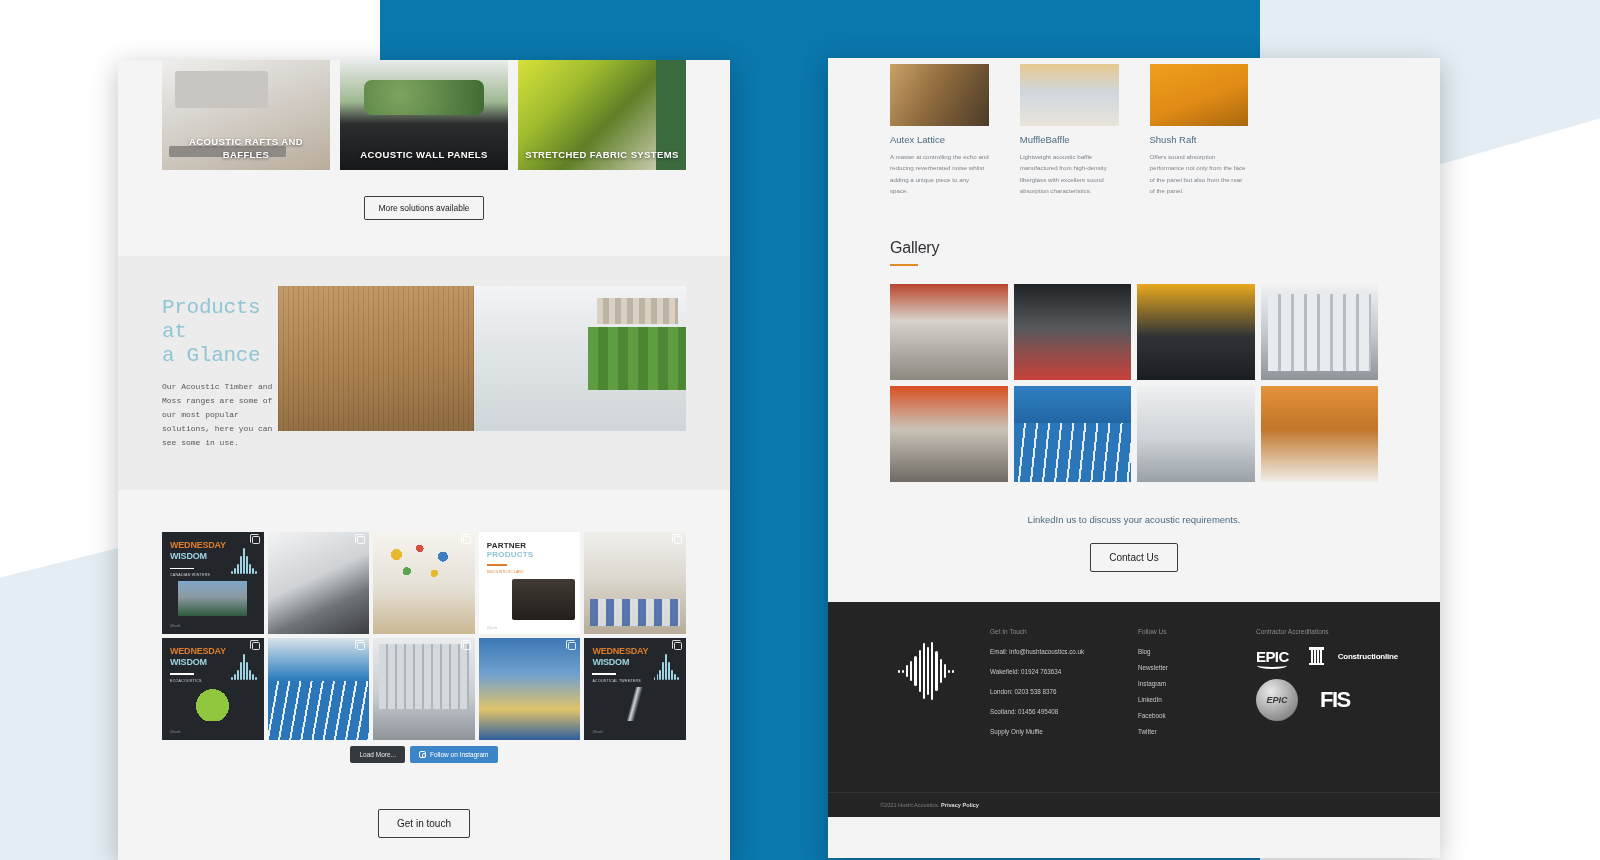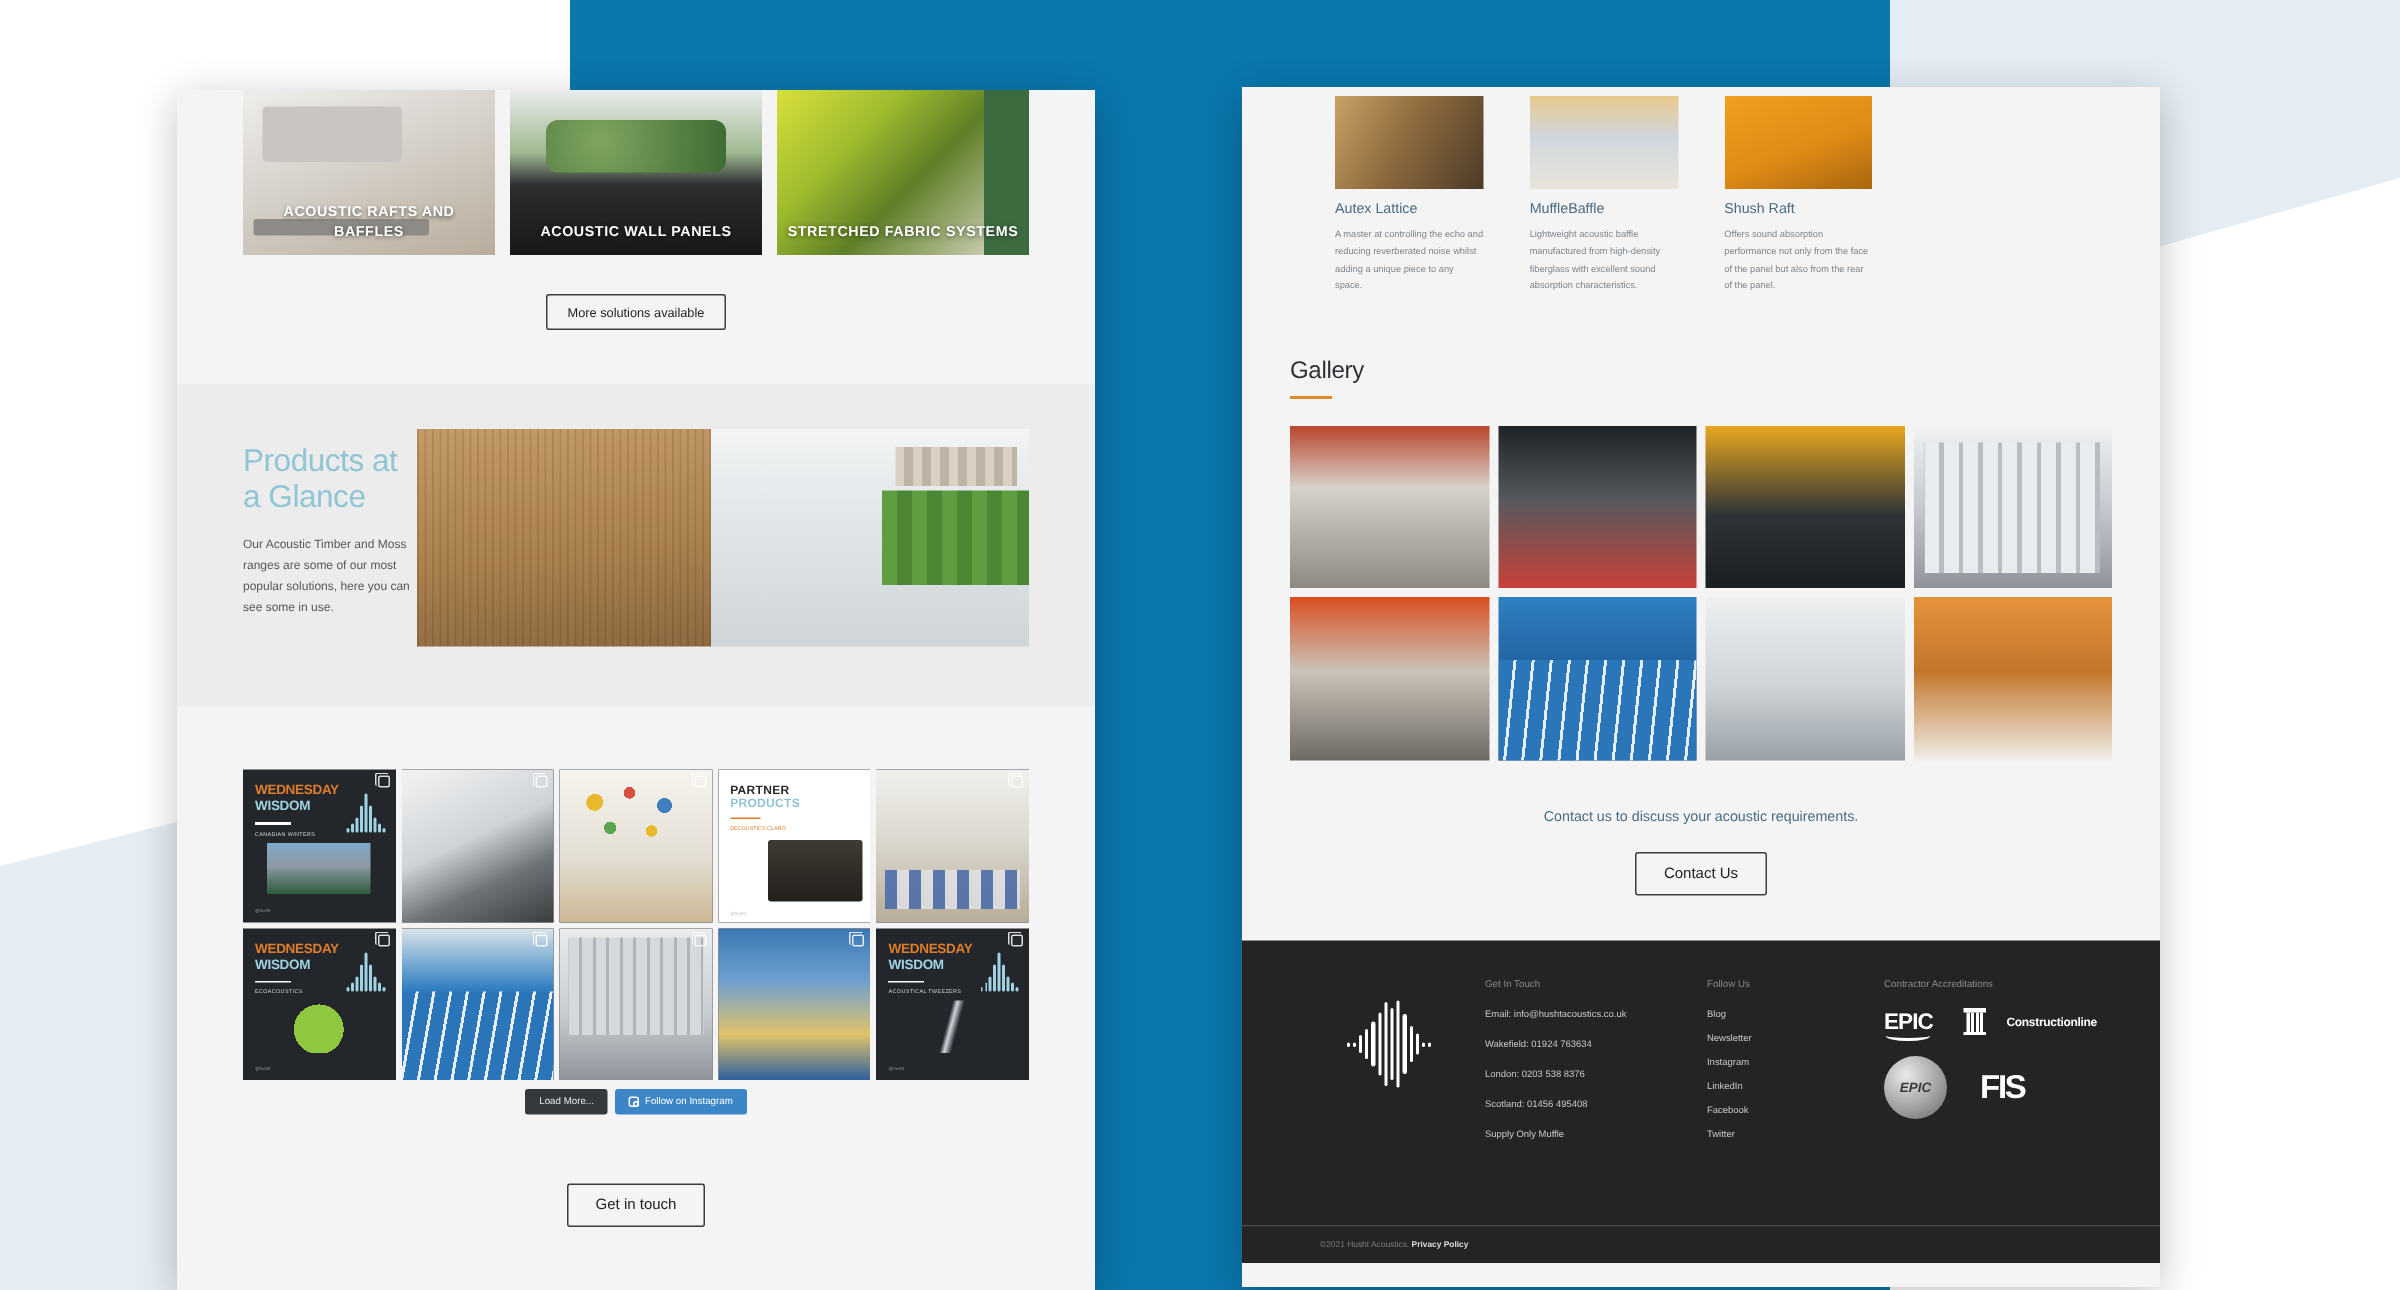--- a/index.html
+++ b/index.html
@@ -91,21 +91,21 @@
   .ghost-btn {
     border: 1px solid #3c3c3c; background: transparent;
     color: #222; font-size: 8.5px; font-family: inherit;
     padding: 6px 13px; cursor: pointer; border-radius: 2px;
     white-space: nowrap;
   }
   .ghost-btn.big { font-size: 10px; padding: 8px 18px; }
 
   .glance {
     margin-top: 36px; background: #ececec;
-    padding: 30px 44px 40px; display: flex; 
+    padding: 30px 44px 40px; display: flex;  font-family: Liberation Mono, monospace;
   }
   .glance-text { width: 146px; padding-top: 10px; }
   .glance-title {
     color: #8fc5d4; font-size: 21px; font-weight: 400;
     line-height: 1.15; letter-spacing: -.3px;
   }
   .glance-body {
     margin-top: 12px; color: #55585c;
     font-size: 8px; line-height: 1.75;
   }
@@ -224,21 +224,21 @@
   .pimg.p2 { background: linear-gradient(180deg,#e8c98d 0%, #cfd7de 45%, #e9e4da 100%); }
   .pimg.p3 { background: linear-gradient(160deg,#ef9f1e 0%, #e08b15 55%, #a8670f 100%); }
   .pimg.p4 { background: linear-gradient(170deg,#efece6 0%, #d8d2c8 45%, #b8641f 100%); }
   .product-card .ptitle {
     margin-top: 8px; color:#4a6b82; font-size:9.5px; font-weight:400;
   }
   .product-card .pbody {
     margin-top: 6px; color:#7d858c; font-size:6.2px; line-height:1.85;
   }
 
-  .gallery { margin-top: 42px; padding: 0 32px; }
+  .gallery { margin-top: 42px; padding: 0 62px; }
   .gallery-title { font-size:16px; color:#2d3135; font-weight:400; letter-spacing:-.2px;}
   .gallery-rule { width:28px; height:2px; background:#e08a28; margin-top:7px; }
   .gallery-grid {
     margin-top: 18px; display:grid; grid-template-columns: repeat(4,1fr);
     gap: 6px;
   }
   .gcell { aspect-ratio: 1.22/1; position:relative; overflow:hidden; background:#aab; }
   .g1 { background:linear-gradient(180deg,#b9452b 0%,#d7d2cb 38%,#8d8880 100%); }
   .g2 { background:linear-gradient(180deg,#1f2326 0%,#55595c 45%,#c9413a 100%); }
   .g3 { background:linear-gradient(180deg,#e8a81e 0%,#2f3337 55%,#1b1e21 100%); }
@@ -491,21 +491,21 @@
           <div class="gcell g2"></div>
           <div class="gcell g3"></div>
           <div class="gcell g4"></div>
           <div class="gcell g5"></div>
           <div class="gcell g6"></div>
           <div class="gcell g7"></div>
           <div class="gcell g8"></div>
         </div>
     </div>
 
-    <div class="contact-line">Contact us to discuss your acoustic requirements.</div>
+    <div class="contact-line">LinkedIn us to discuss your acoustic requirements.</div>
     <div class="right-cta">
       <button class="ghost-btn big">Contact Us</button>
     </div>
 
     <div class="footer">
       <div class="f-logo">
         <div class="wave" id="wave">
             <i style="height: 3px;"></i>
             <i style="height: 3px;"></i>
             <i style="height: 12px;"></i>

